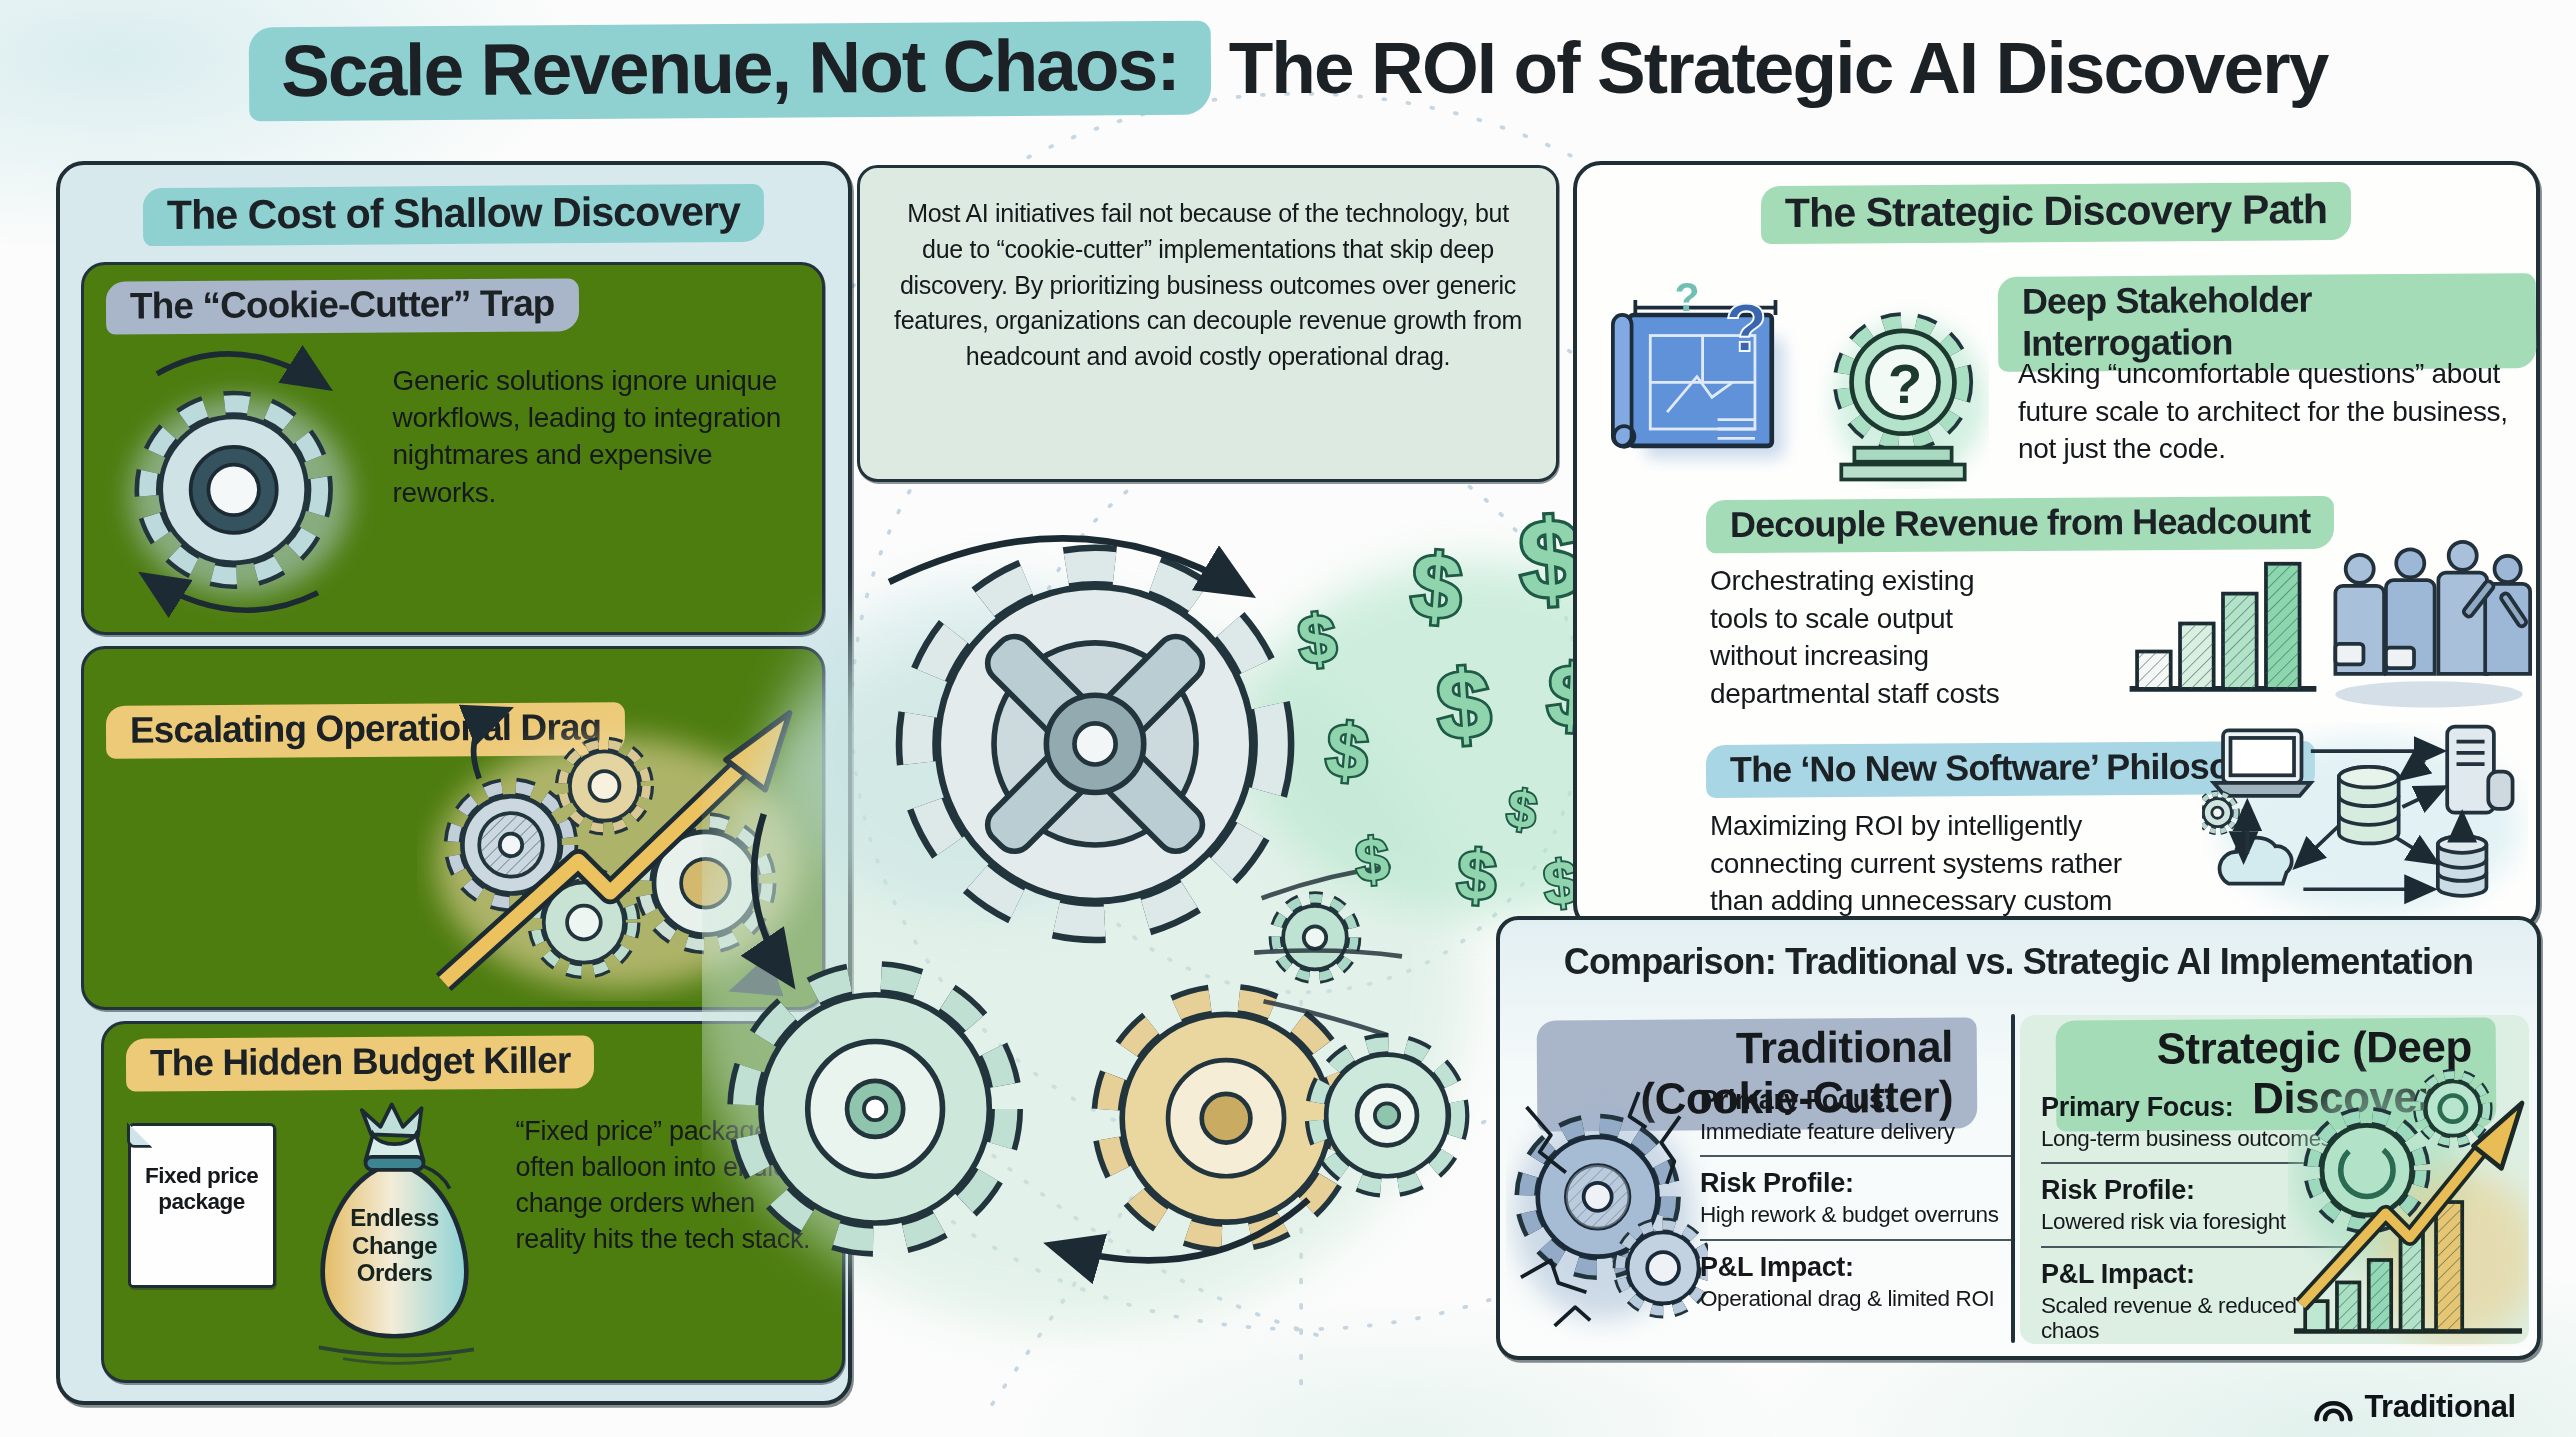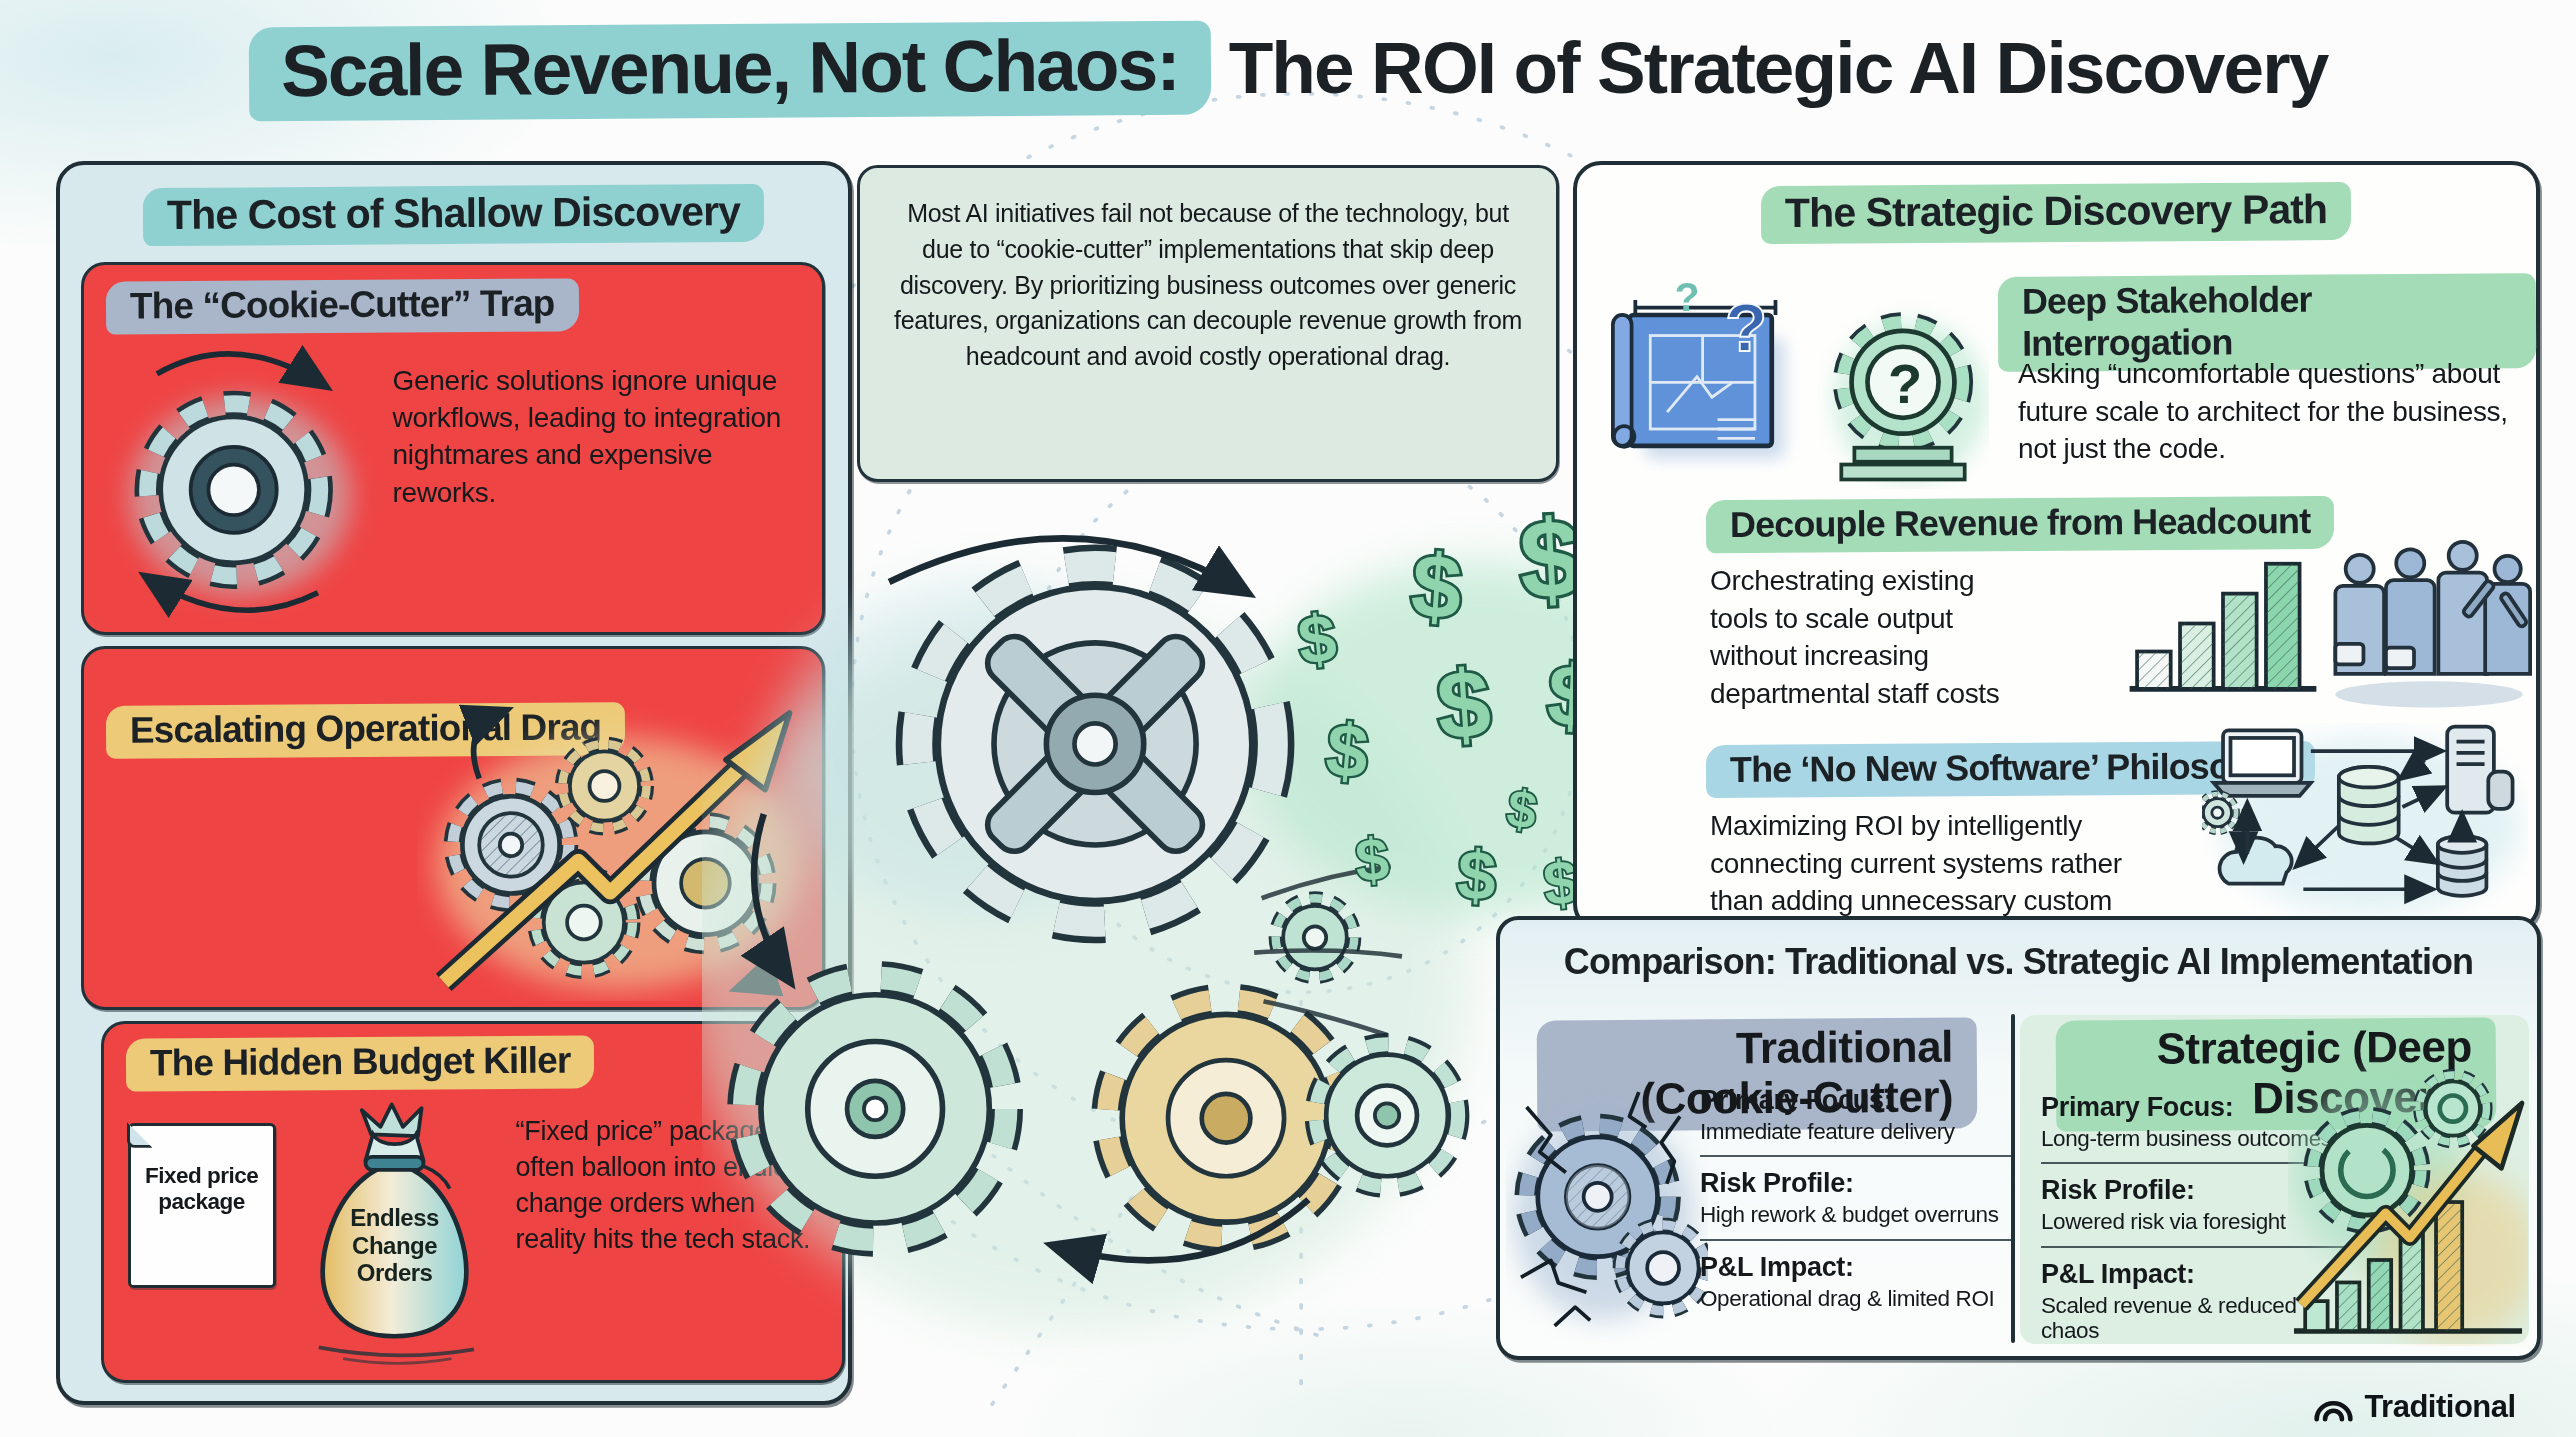--- a/index.html
+++ b/index.html
@@ -19,21 +19,21 @@
   .hl-green{background:#a3dcb6;}
   .hl-gold{background:#ecca78;}
   .hl-slate{background:#a9b5c9;}
   h1,h2,h3{margin:0;font-weight:700;letter-spacing:-0.9px;color:#1b2125;}
   
   #page-title{left:0;top:24px;width:2576px;text-align:center;font-size:73px;letter-spacing:-1.9px;}
   #page-title .pill{padding:1.9px 32px 9.4px;border-radius:24px 13px 28px 11.2px;}
   
   #left-panel{left:56px;top:161px;width:788px;height:1236px;background:#d7e9ec;}
   #left-panel .panel-header{width:100%;text-align:center;margin-top:20.6px;font-size:41px;}
-  .card{position:absolute;left:20.6px;width:738px;background:#ef4444;border:3.7px solid #22323b;border-radius:24px;box-shadow:0.9px 1.9px 0 rgba(32,46,53,.5);}
+  .card{position:absolute;left:20.6px;width:738px;background:#4d7c0f;border:3.7px solid #22323b;border-radius:24px;box-shadow:0.9px 1.9px 0 rgba(32,46,53,.5);}
   .card-title{font-size:37px;letter-spacing:-0.9px;}
   .card-body{font-size:28px;line-height:1.33;letter-spacing:-0.3px;}
   
   #intro-box{left:857px;top:165px;width:696px;height:311px;background:#dceae2;border:3.7px solid #22323b;border-radius:20.6px;box-shadow:0.9px 1.9px 0 rgba(32,46,53,.5);}
   #intro-box p{margin:0;padding:28px 24px;font-size:25px;line-height:1.43;text-align:center;letter-spacing:-0.3px;font-weight:500;}
   
   #right-panel{left:1573px;top:161px;width:959px;height:763px;background:#fefefd;}
   #right-panel .panel-header{width:100%;text-align:center;margin-top:19px;font-size:41px;}
   .item-title{font-size:36px;letter-spacing:-0.9px;}
   .item-body{font-size:28px;line-height:1.34;letter-spacing:-0.3px;}

